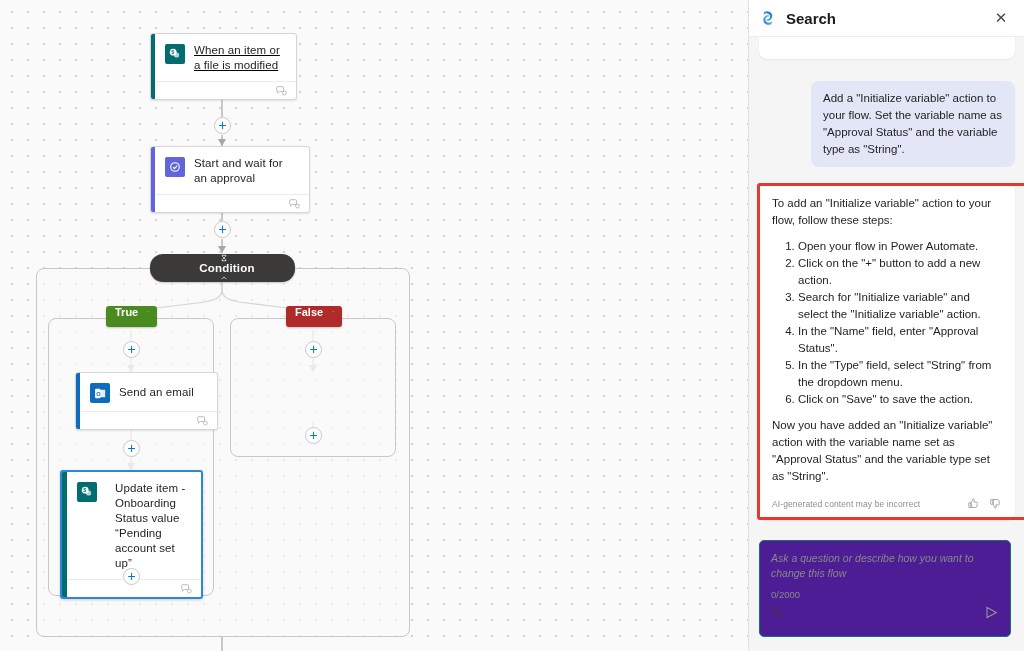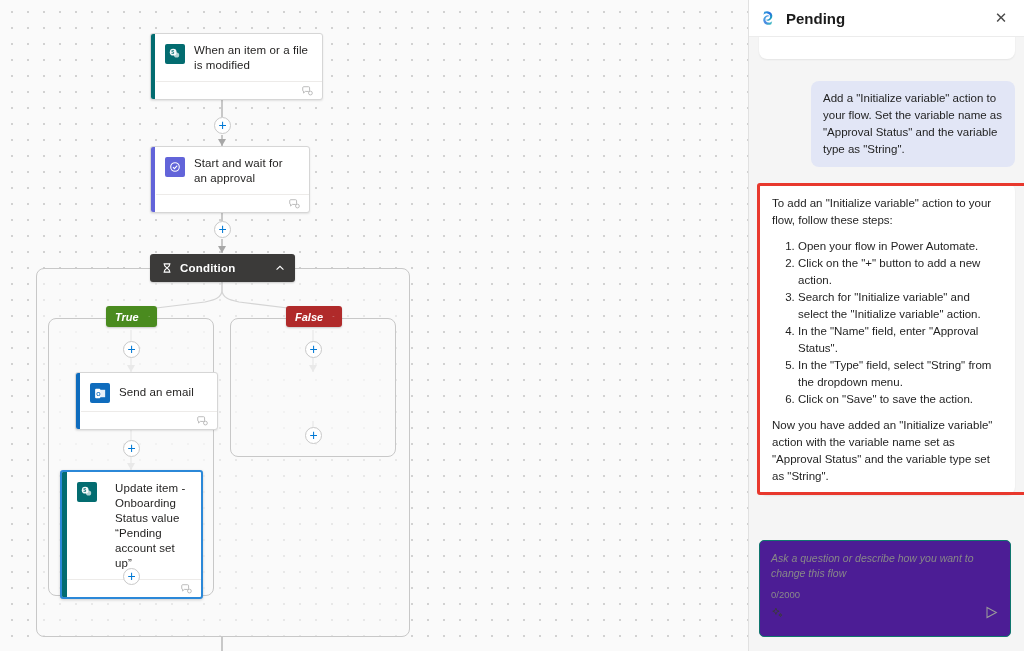--- a/index.html
+++ b/index.html
@@ -73,39 +73,39 @@
   .node-error {
     display: flex; align-items: center; gap: 5px;
     padding: 0 10px 8px 14px;
     font-size: 10px; color: #c0392b;
   }
 
   
   .cond-bar {
     position: absolute;
     background: #3b3a39;
-    border-radius: 3px;
+    border-radius: 13px;
     display: flex; align-items: center;
     padding: 0 9px 0 11px;
     box-shadow: 0 1px 2px rgba(0,0,0,.2);
+    flex-direction: column;
   }
   .cond-bar .lbl {
     color:#fff; font-size: 11.5px; font-weight: 700; letter-spacing:.2px;
     margin-left: 7px; flex: 1;
   }
 
   
   .pill {
     position: absolute;
     border-radius: 3px;
-    display: flex; align-items: center; gap: 9px;
+    display: flex; align-items: flex-start; gap: 9px;
     padding: 0 7px 0 9px;
     color: #fff; font-size: 11px; font-weight: 700;
     box-shadow: 0 1px 2px rgba(0,0,0,.2);
-    font-style: italic;
   }
 
   
   .plus {
     position: absolute;
     width: 17px; height: 17px; border-radius: 50%;
     background:#fff; border:1px solid #c9c9c9;
     display:flex; align-items:center; justify-content:center;
     color:#0078d4; font-size: 14px; line-height: 1;
     font-family:"Liberation Sans", sans-serif;
@@ -207,21 +207,21 @@
       </g>
       <g fill="#a7a7a7">
         <polygon points="222,146 218,139 226,139"></polygon>
         <polygon points="222,253 218,246 226,246"></polygon>
         <polygon points="131,372 127,365 135,365"></polygon>
         <polygon points="131,470 127,463 135,463"></polygon>
         <polygon points="313,372 309,365 317,365"></polygon>
       </g>
     </svg>
 
-    <div class="node" style="left:150px; top:33px; width:173px;">
+    <div class="node" style="left:150px; top:33px; width:147px;text-decoration:underline;">
       <div class="accent" style="background:#036c70"></div>
       <div class="node-body">
         <div class="node-icon" style="background:#036c70;">
           <svg width="12" height="12" viewBox="0 0 12 12">
               <circle cx="4.2" cy="4.2" r="3.4" fill="#fff" opacity=".95"></circle>
               <circle cx="7.6" cy="7" r="2.6" fill="#fff" opacity=".7"></circle>
               <text x="2.2" y="6.2" font-size="4.6" fill="#036c70" font-family="Liberation Sans, sans-serif" font-weight="bold">S</text>
             </svg>
         </div>
         <div class="node-title">When an item or a file is modified</div>
@@ -354,21 +354,21 @@
         <defs>
           <linearGradient id="cg" x1="0" y1="0" x2="1" y2="1">
             <stop offset="0%" stop-color="#2aa5d8"></stop>
             <stop offset="50%" stop-color="#2b6fe0"></stop>
             <stop offset="100%" stop-color="#13c0a8"></stop>
           </linearGradient>
         </defs>
         <path d="M7.5 4.5c3.5-1.5 7.5-.5 9 2.5 1.5 3 .5 6-2 7.5-2 1.2-4 .8-5-.5 2.5.5 4.5-.8 5-2.8.6-2.3-1-4.4-3.5-4.7-2-.3-3.5.6-4.5 2z" fill="url(#cg)"></path>
         <path d="M16 19.5c-3.5 1.5-7.5.5-9-2.5-1.5-3-.5-6 2-7.5 2-1.2 4-.8 5 .5-2.5-.5-4.5.8-5 2.8-.6 2.3 1 4.4 3.5 4.7 2 .3 3.5-.6 4.5-2z" fill="url(#cg)" opacity=".85"></path>
       </svg>
-      <div class="panel-title">Pending</div>
+      <div class="panel-title">Search</div>
       <div class="close-btn">✕</div>
     </div>
 
     <div class="chat">
 
       <div class="bubble-bot" style="margin-top:-20px; padding-top:4px; height:42px; overflow:hidden;">
         
       </div>
 
       <div class="bubble-user" style="margin-top:22px;">Add a "Initialize variable" action to your flow. Set the variable name as "Approval Status" and the variable type as "String".</div>
@@ -378,20 +378,31 @@
           <p class="msg-p">To add an "Initialize variable" action to your flow, follow these steps:</p>
           <ol class="msg-steps">
             <li>Open your flow in Power Automate.</li>
             <li>Click on the "+" button to add a new action.</li>
             <li>Search for "Initialize variable" and select the "Initialize variable" action.</li>
             <li>In the "Name" field, enter "Approval Status".</li>
             <li>In the "Type" field, select "String" from the dropdown menu.</li>
             <li>Click on "Save" to save the action.</li>
           </ol>
           <p class="msg-p">Now you have added an "Initialize variable" action with the variable name set as "Approval Status" and the variable type set as "String".</p>
+          <div class="disclaimer-row">
+            <div class="disclaimer">AI-generated content may be incorrect</div>
+            <svg class="thumb" width="13" height="13" viewBox="0 0 16 16" fill="none" stroke="#5e5e5e" stroke-width="1">
+                <path d="M5 7.2 7.6 2.2c.9 0 1.5.8 1.3 1.7L8.5 6.3h3.2c.8 0 1.4.8 1.2 1.6l-.9 4c-.1.6-.7 1-1.3 1H5z"></path>
+                <rect x="2.2" y="7" width="2.7" height="5.9" rx=".5"></rect>
+              </svg>
+            <svg class="thumb" width="13" height="13" viewBox="0 0 16 16" fill="none" stroke="#5e5e5e" stroke-width="1">
+                <path d="M5 8.8 7.6 13.8c.9 0 1.5-.8 1.3-1.7L8.5 9.7h3.2c.8 0 1.4-.8 1.2-1.6l-.9-4c-.1-.6-.7-1-1.3-1H5z"></path>
+                <rect x="2.2" y="3.1" width="2.7" height="5.9" rx=".5"></rect>
+              </svg>
+          </div>
         </div>
         <div class="hl-box" style="height:100%;"></div>
       </div>
 
     </div>
 
     <div class="composer">
       <div class="composer-ph">Ask a question or describe how you want to change this flow</div>
       <div class="composer-count">0/2000</div>
       <div class="composer-icons">

